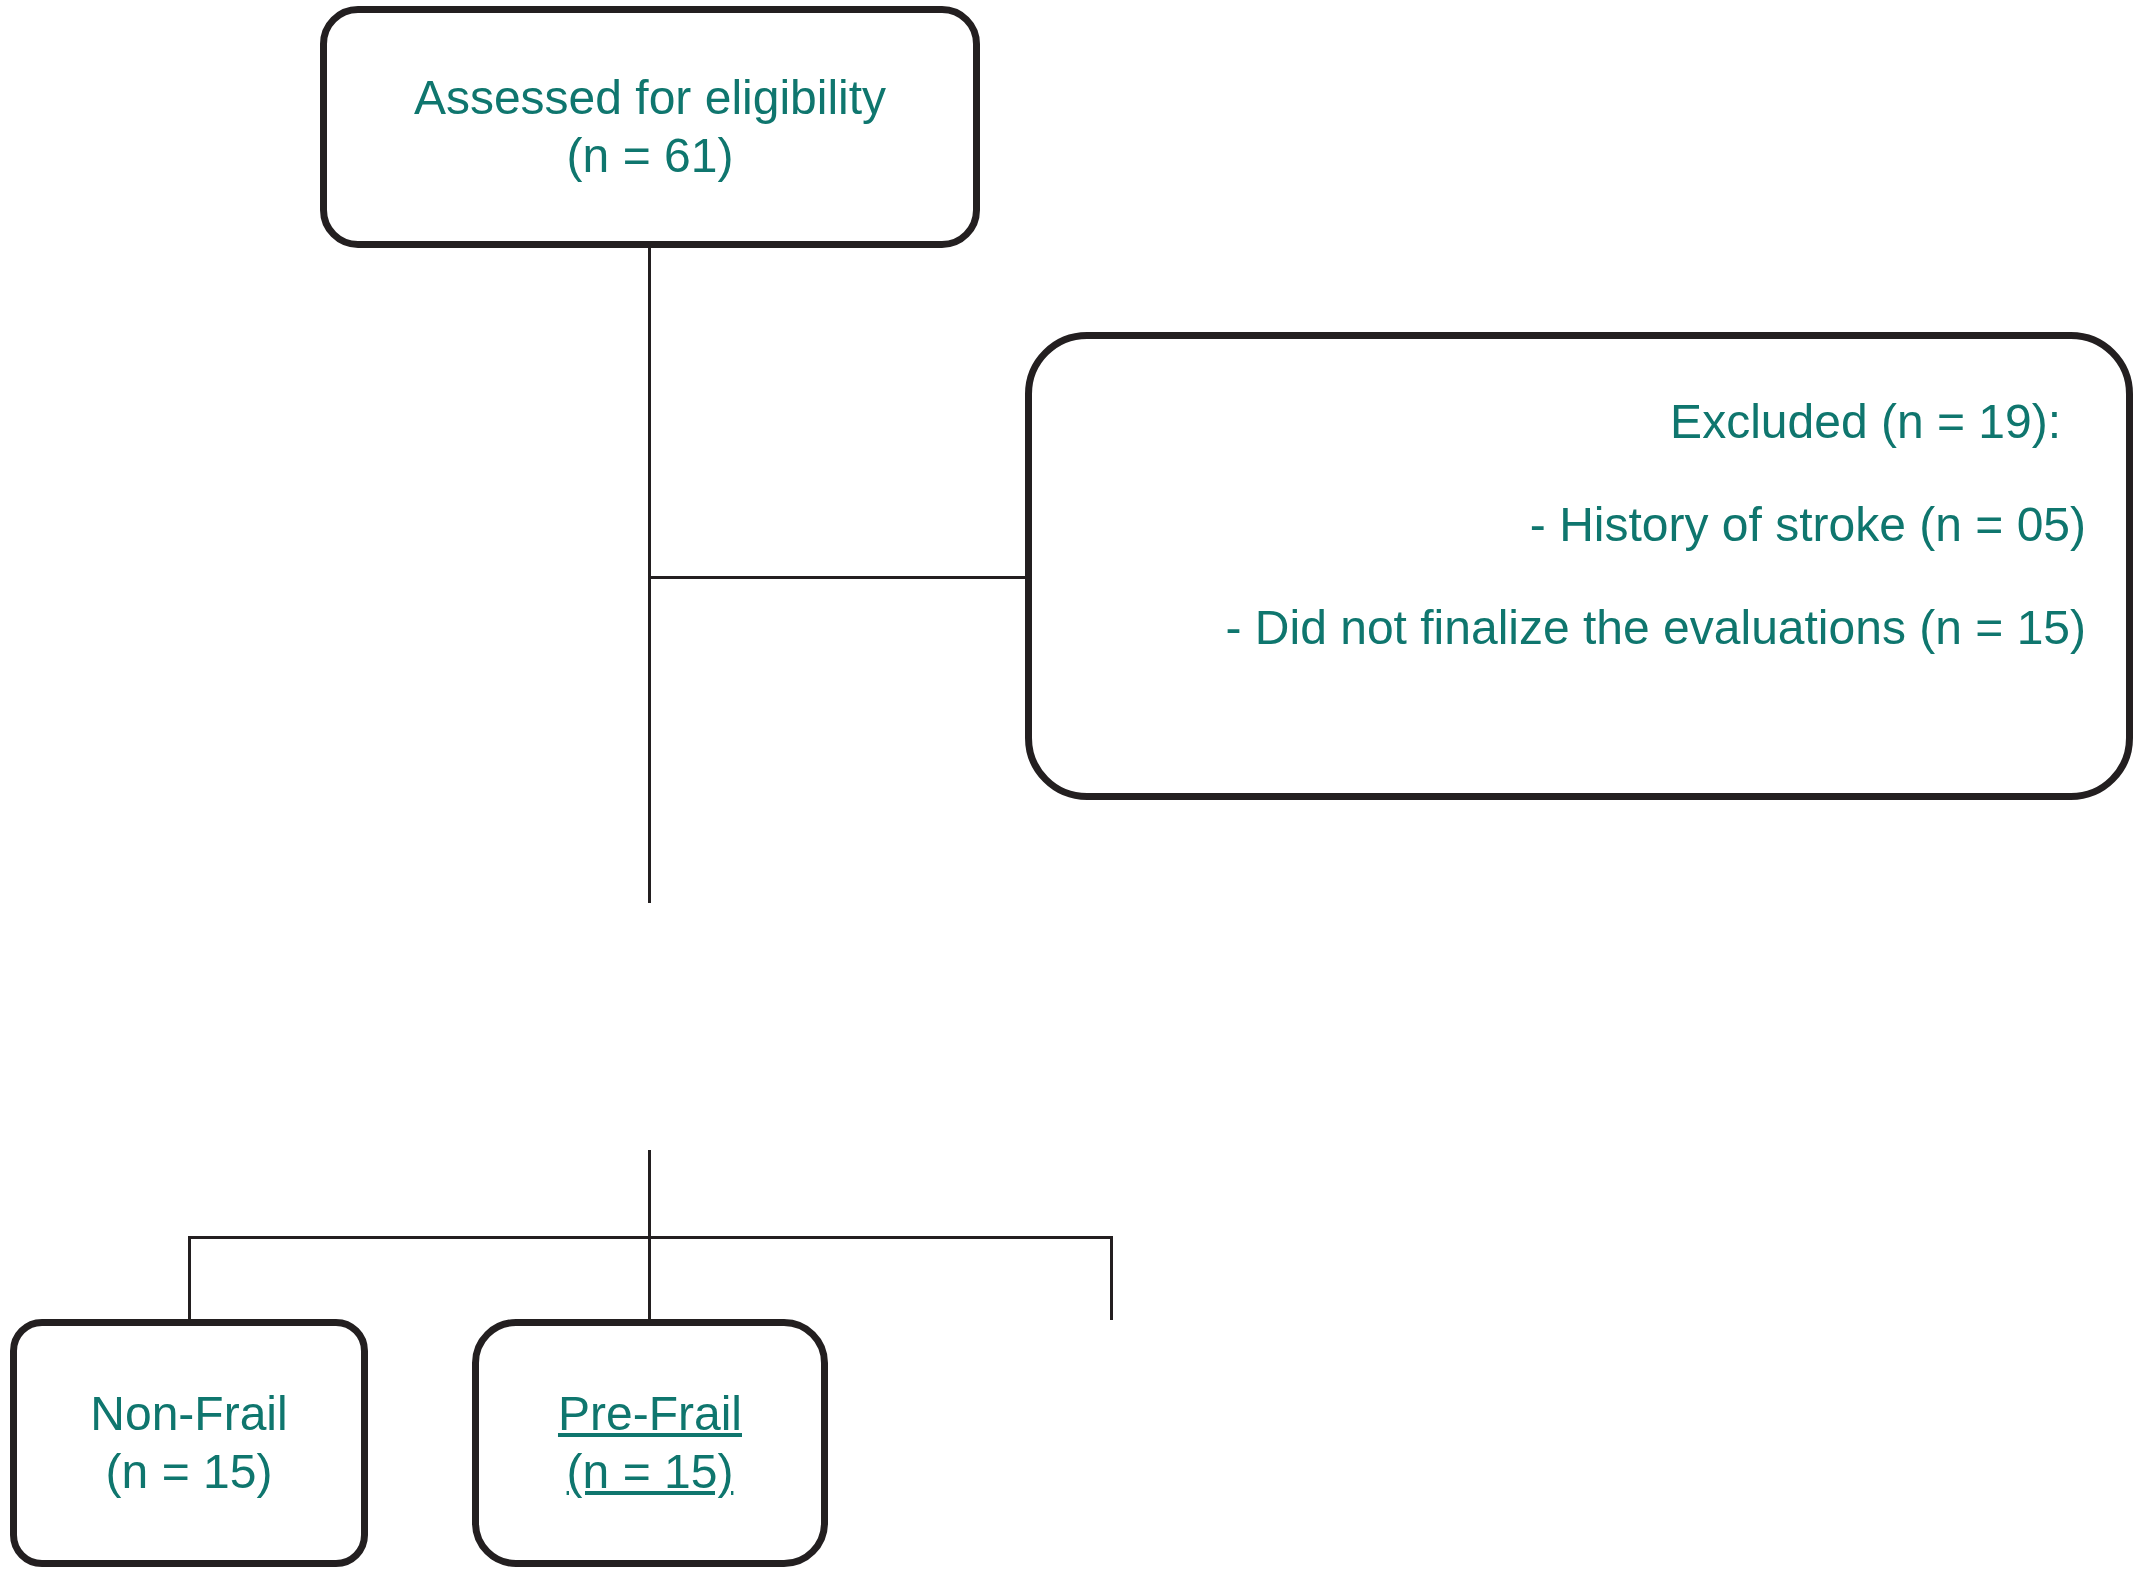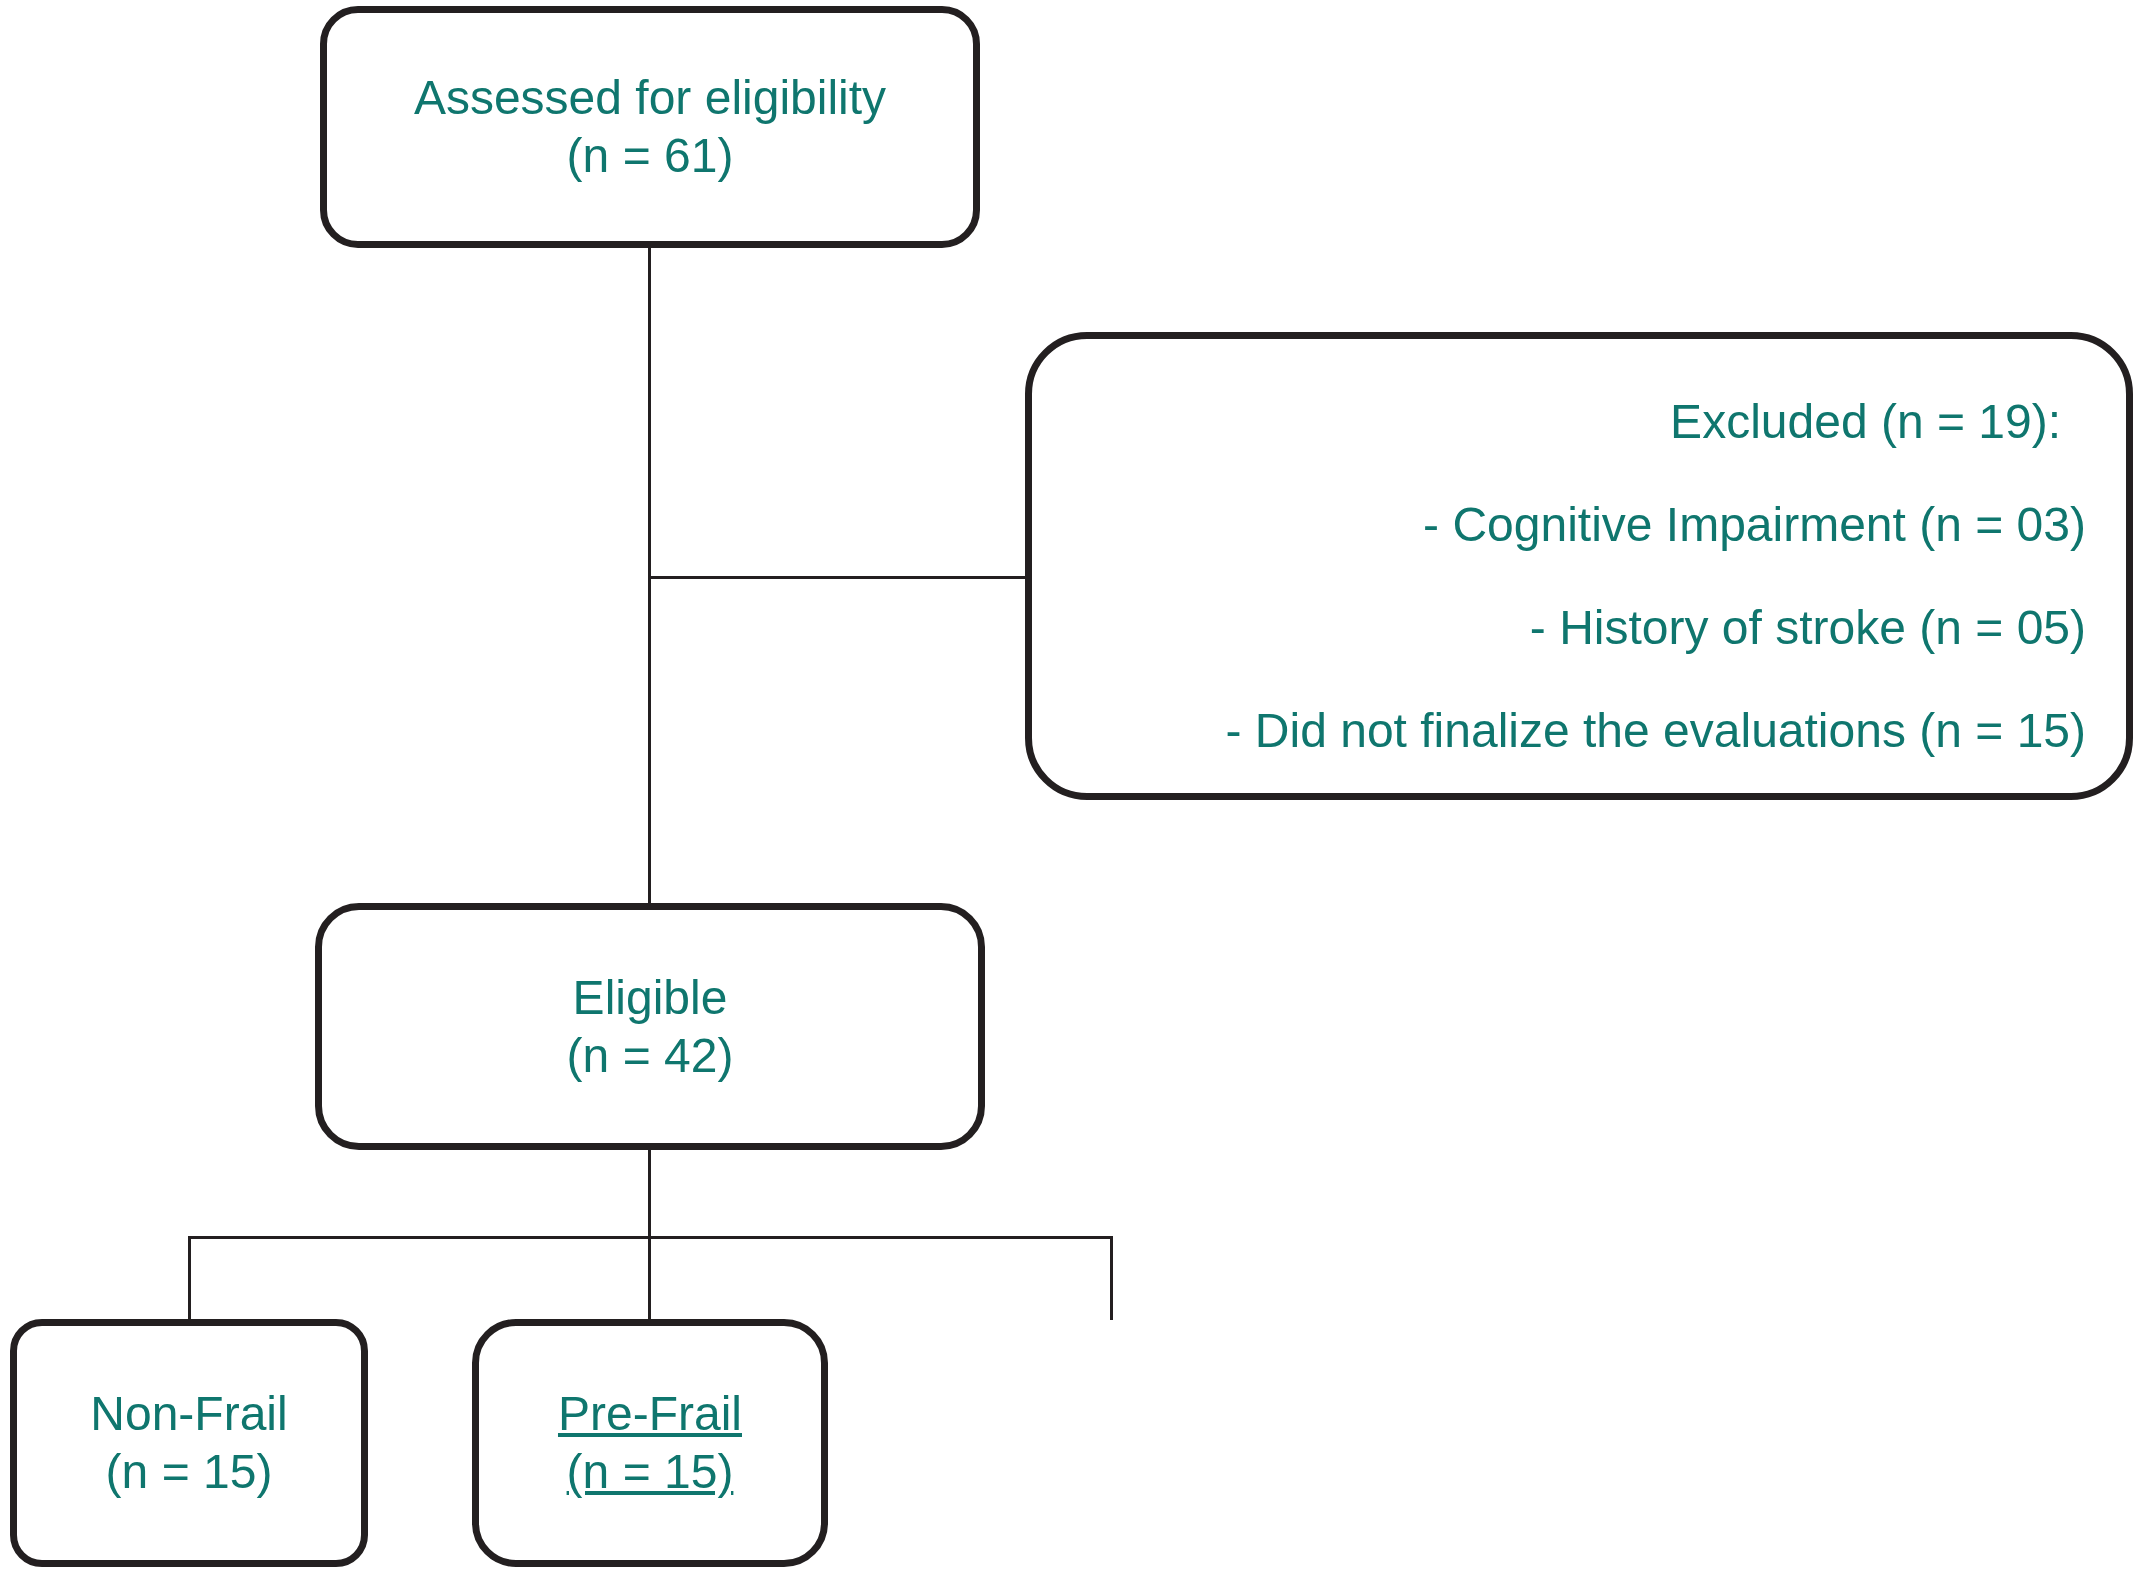--- a/index.html
+++ b/index.html
@@ -64,29 +64,24 @@
   <div class="line stub-mid"></div>
   <div class="line stub-right"></div>
 
   <div class="box box-assessed">
     <div>Assessed for eligibility</div>
     <div>(n = 61)</div>
   </div>
 
   <div class="box box-excluded">
     <div class="ex-title">Excluded (n = 19):</div>
-    <div class="ex-item">- Cognitive Impairment (n = 03)</div>
     <div class="ex-item">- History of stroke (n = 05)</div>
     <div class="ex-item">- Did not finalize the evaluations (n = 15)</div>
   </div>
 
-  <div class="box box-eligible">
-    <div>Eligible</div>
-    <div>(n = 42)</div>
-  </div>
 
   <div class="box box-nonfrail">
     <div>Non-Frail</div>
     <div>(n = 15)</div>
   </div>
 
   <div class="box box-prefrail">
     <div>Pre-Frail</div>
     <div>(n = 15)</div>
   </div>

